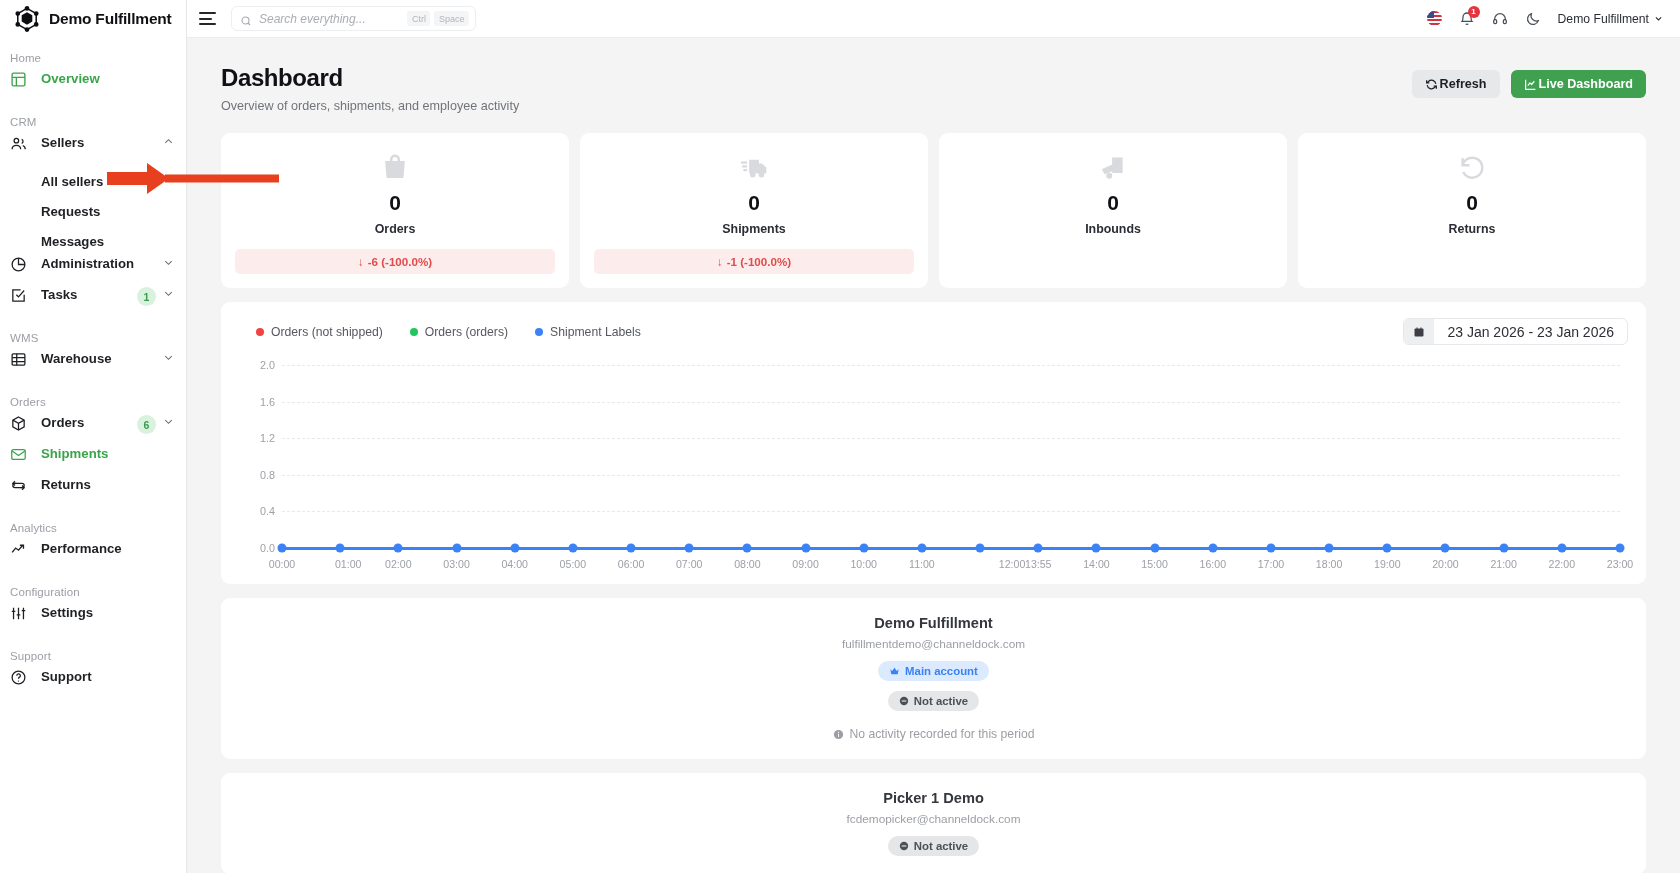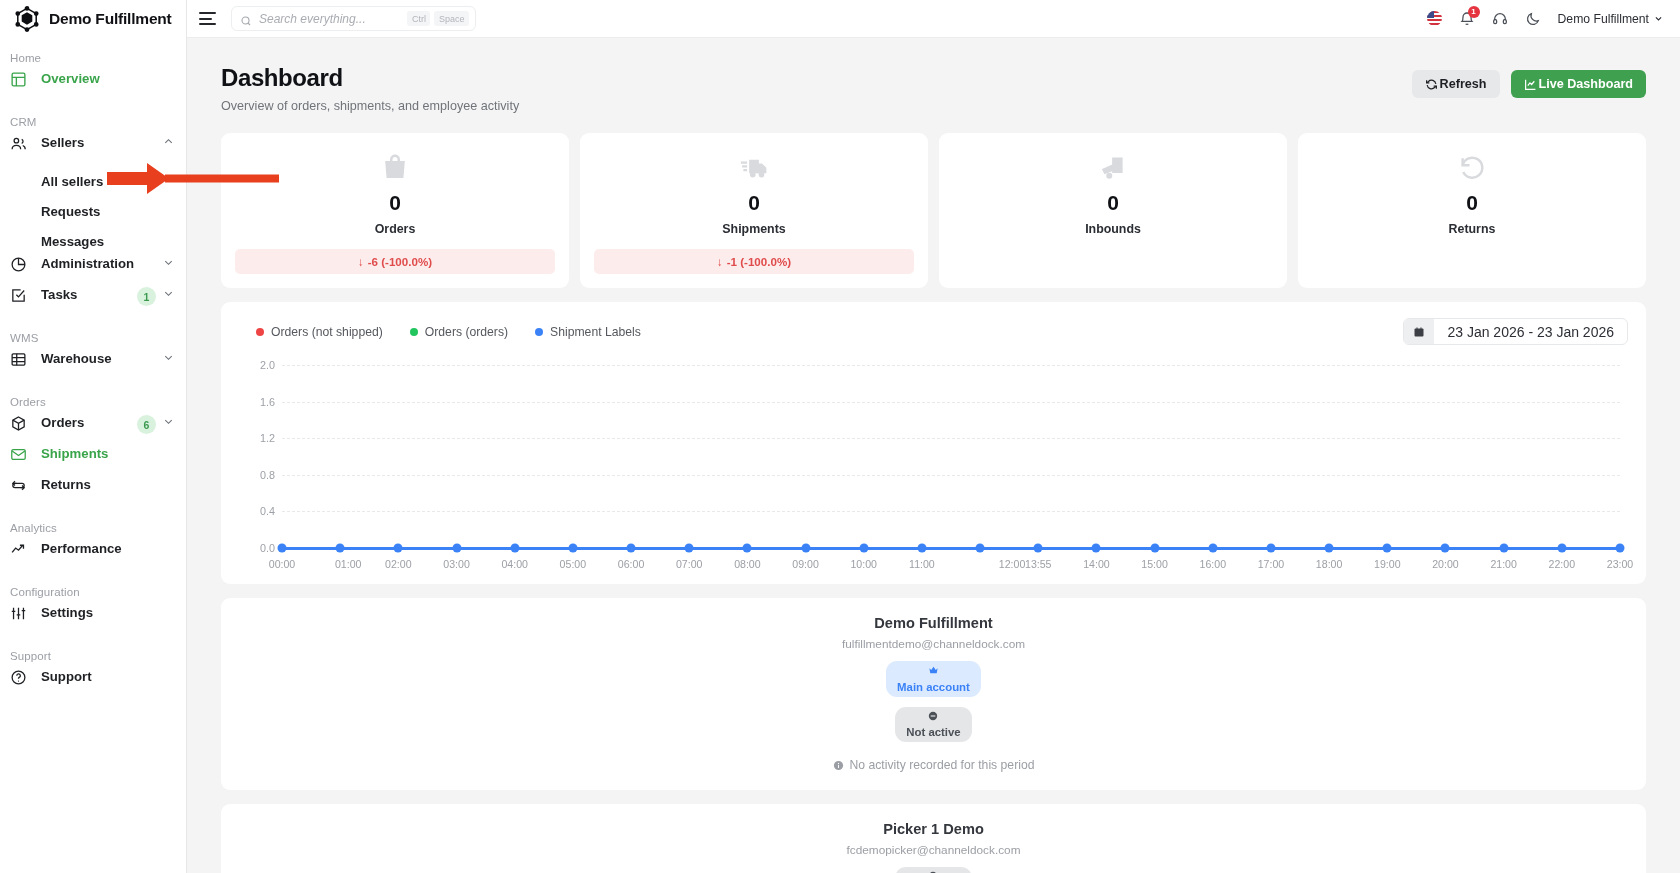--- a/index.html
+++ b/index.html
@@ -126,21 +126,21 @@
   .series-line { position: absolute; left: 0; right: 0; height: 3px; background: #3b82f6; border-radius: 2px; }
   .pt { position: absolute; width: 9px; height: 9px; border-radius: 50%; background: #3b82f6; transform: translate(-50%, -50%); }
   .xtick { position: absolute; bottom: 4px; font-size: 10.6px; color: #9da0a6; transform: translateX(-50%); white-space: nowrap; }
 
   
   .emp-card { background: #ffffff; border-radius: 9px; margin-top: 14px; padding: 17px 0 18px; text-align: center; }
   .emp-name { font-size: 14.6px; font-weight: 700; color: #34373d; }
   .emp-mail { font-size: 11.8px; color: #9b9ea4; margin-top: 6px; }
   .pill {
     display: inline-flex; align-items: center; gap: 5px; border-radius: 11px;
-    padding: 4px 11px; font-size: 11.4px; font-weight: 600; margin-top: 10px; flex-direction: column;
+    padding: 4px 11px; font-size: 11.4px; font-weight: 600; margin-top: 10px;
   }
   .pill-main { background: #dbeafe; color: #3b82f6; }
   .pill-inactive { background: #e5e6e8; color: #4c5057; }
   .emp-note { font-size: 12.2px; color: #9b9ea4; margin-top: 16px; display: flex; align-items: center; justify-content: center; gap: 6px; }
 
   
   .arrow { position: absolute; left: 107px; top: 163px; width: 172px; height: 32px; pointer-events: none; z-index: 50; }
 </style>
 </head>
 <body>

